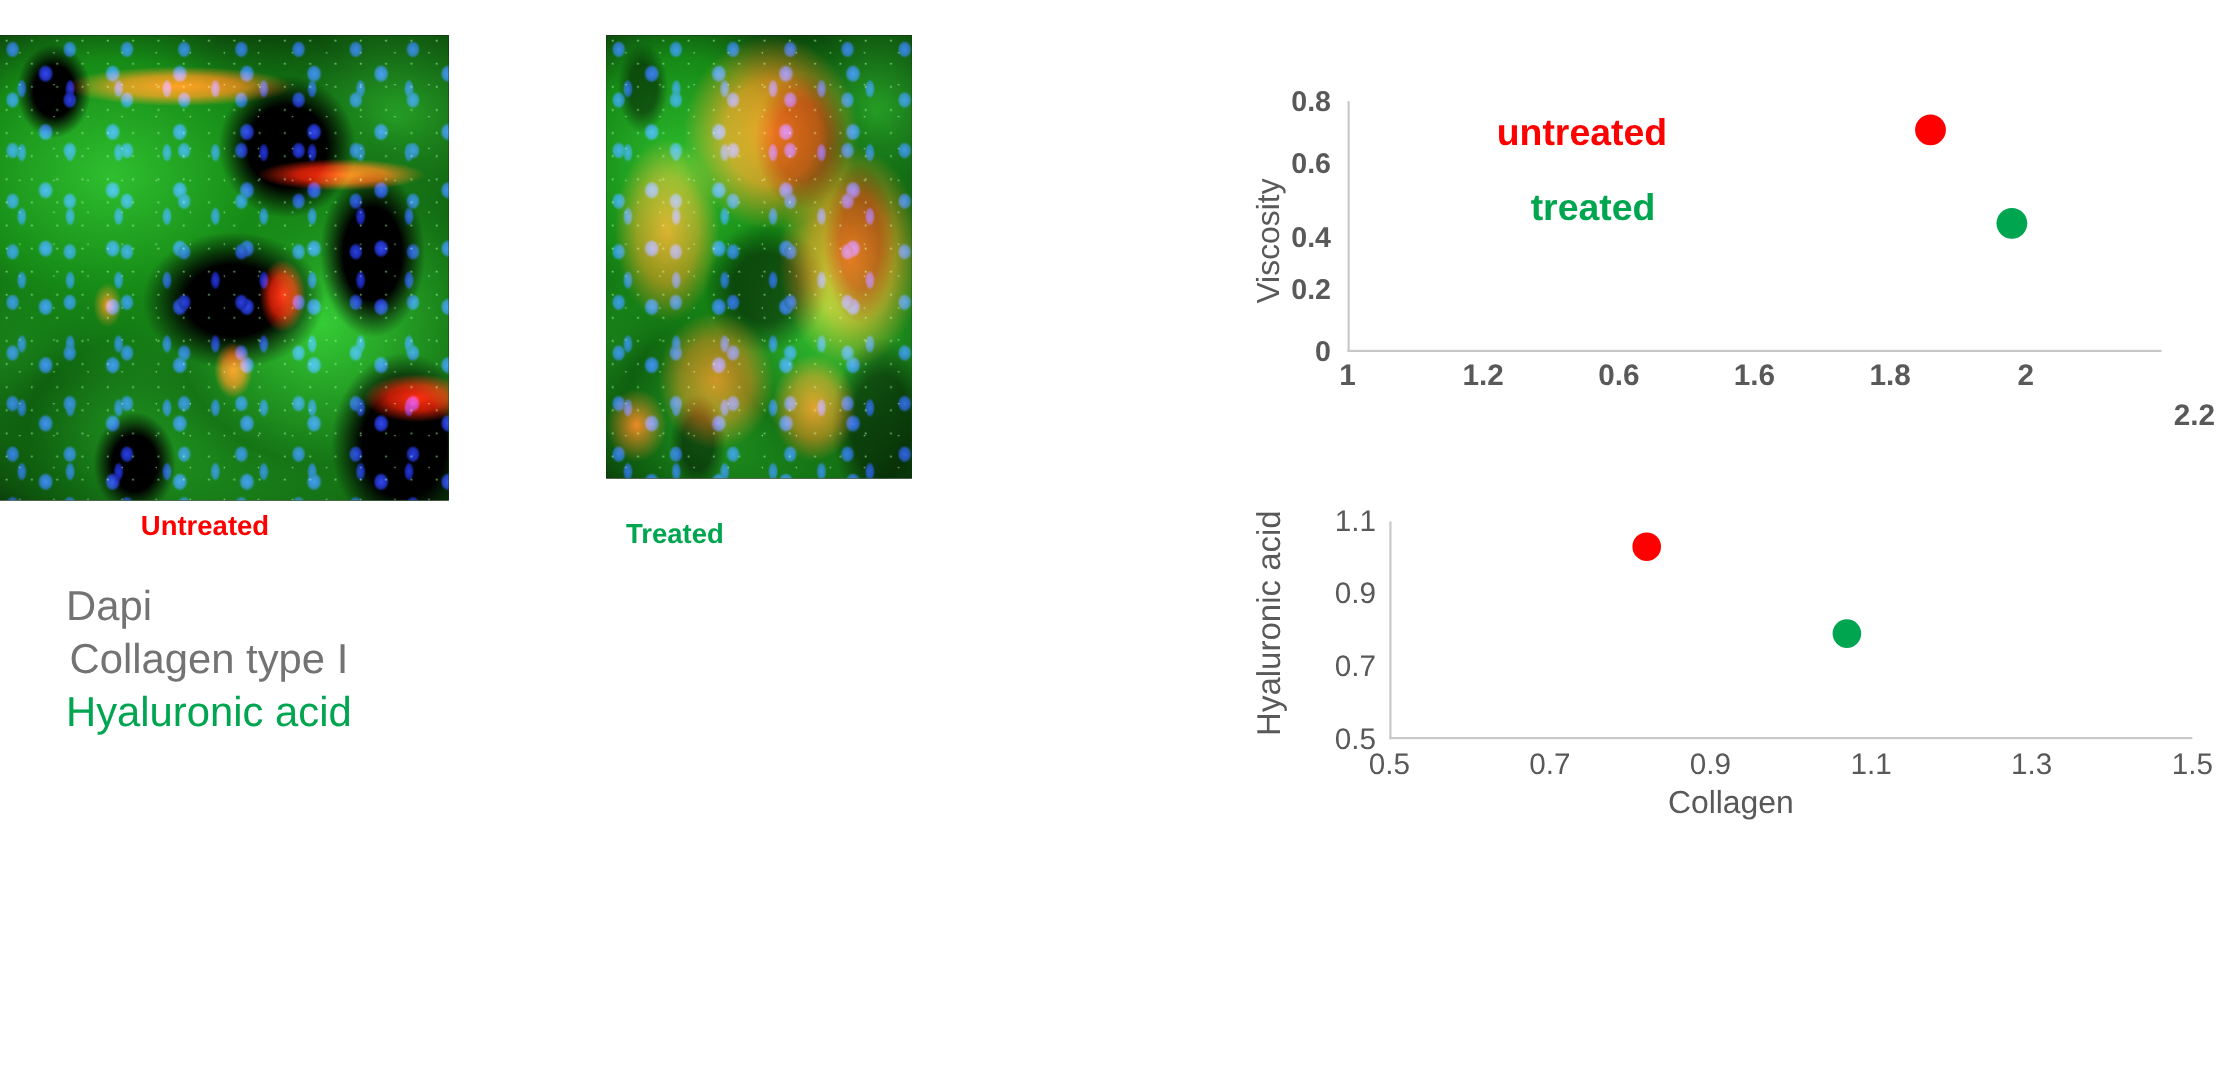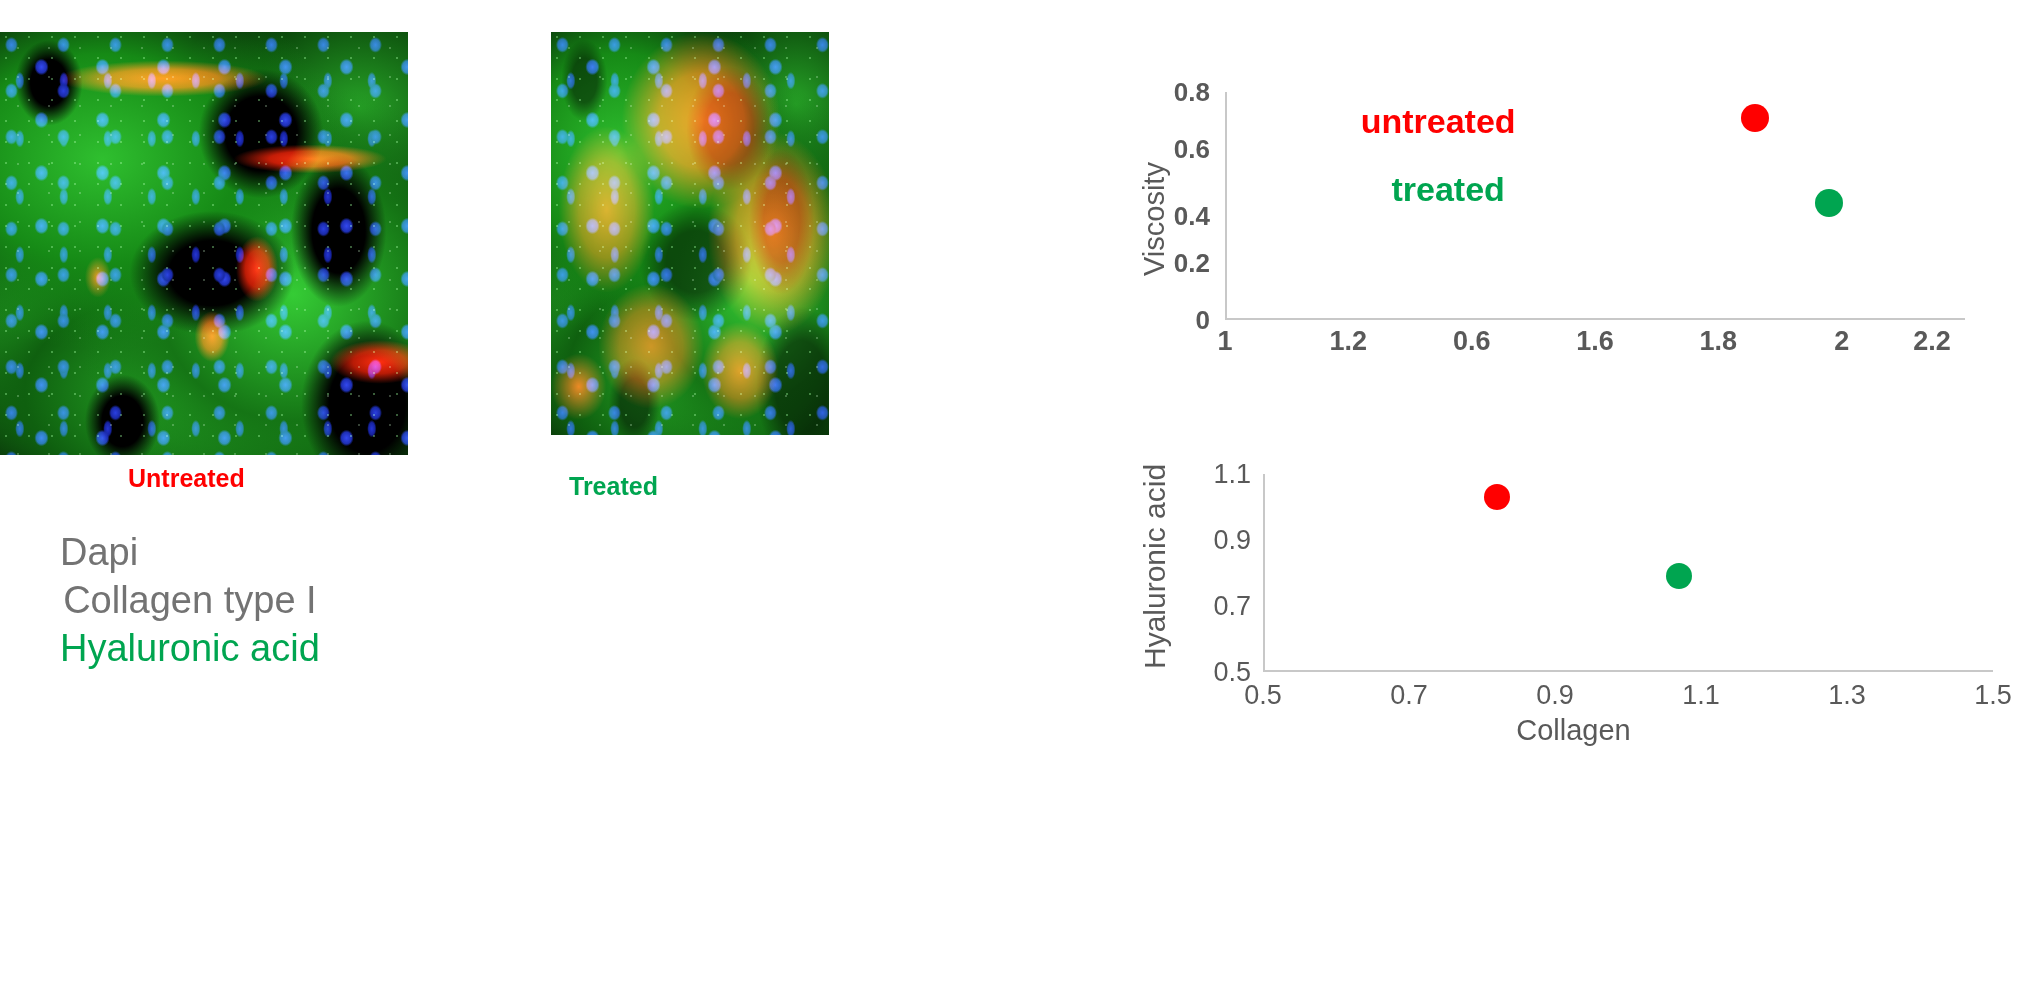--- a/index.html
+++ b/index.html
@@ -220,21 +220,21 @@
     <div class="y-tick" style="top: 239px;">0.2</div>
     <div class="y-tick" style="top: 192px;">0.4</div>
     <div class="y-tick" style="top: 125px;">0.6</div>
     <div class="y-tick" style="top: 68px;">0.8</div>
     <div class="x-tick" style="left: 105px;">1</div>
     <div class="x-tick" style="left: 228.333px;">1.2</div>
     <div class="x-tick" style="left: 351.667px;">0.6</div>
     <div class="x-tick" style="left: 475px;">1.6</div>
     <div class="x-tick" style="left: 598.333px;">1.8</div>
     <div class="x-tick" style="left: 721.667px;">2</div>
-    <div class="x-tick" style="left: 812px;">2.2</div>
+    <div class="x-tick" style="left: 875px; margin-top: 36px;">2.2</div>
     <div class="dot" style="background: rgb(255, 0, 0); left: 635.333px; top: 93.65px;"></div>
     <div class="dot" style="background: rgb(0, 165, 80); left: 709.333px; top: 179.15px;"></div>
     <div class="series-label" style="color: rgb(255, 0, 0); left: 240.667px; top: 77.975px;">untreated</div>
     <div class="series-label" style="color: rgb(0, 165, 80); left: 271.5px; top: 146.375px;">treated</div>
   </div>
 
 <div class="chart" id="chart-fluor">
   <div class="axis-title axis-title-y">Hyaluronic acid</div>
   <div class="axis-title axis-title-x">Collagen</div>
   <div class="plot-area"></div>

